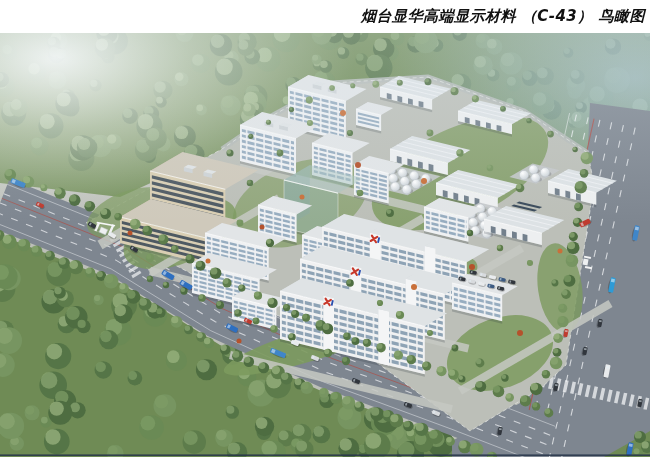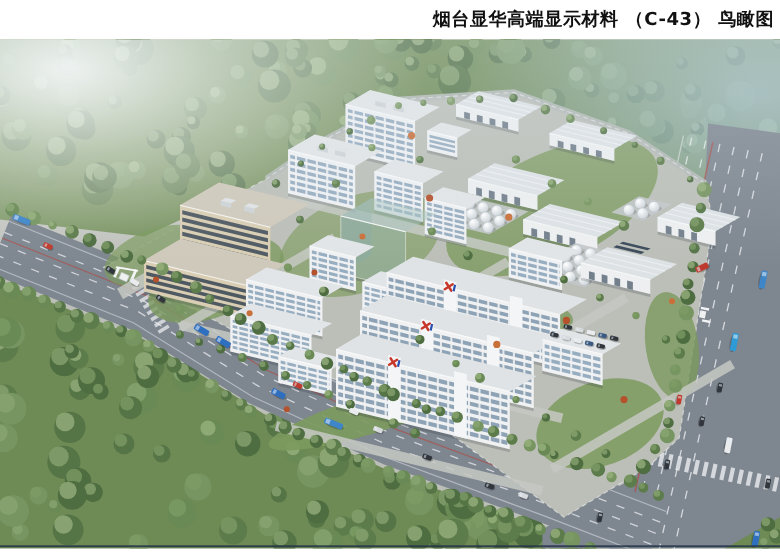--- a/index.html
+++ b/index.html
@@ -1,17 +1,17 @@
 <!DOCTYPE html>
 <html><head>
 <meta charset="utf-8">
 <style>
   html,body{margin:0;padding:0;background:#ffffff;}
   body{width:650px;height:460px;overflow:hidden;font-family:"DejaVu Sans","Liberation Sans",sans-serif;}
-  .titlebar{height:33px;width:650px;background:#ffffff;display:flex;align-items:center;justify-content:flex-end;box-sizing:border-box;padding-right:5px;}
+  .titlebar{height:33px;width:650px;background:#ffffff;display:flex;align-items:center;justify-content:flex-end;box-sizing:border-box;padding-right:5px;font-style:italic;}
   .titlebar span{font-size:15px;font-weight:bold;color:#111111;letter-spacing:0.5px;white-space:nowrap;}
   .scene{width:650px;height:424px;position:relative;background:#aab3a0;}
   svg{display:block;}
 </style>
 </head>
 <body>
 
 <div class="titlebar">
   <span>烟台显华高端显示材料 （C-43） 鸟瞰图</span>
 </div>

